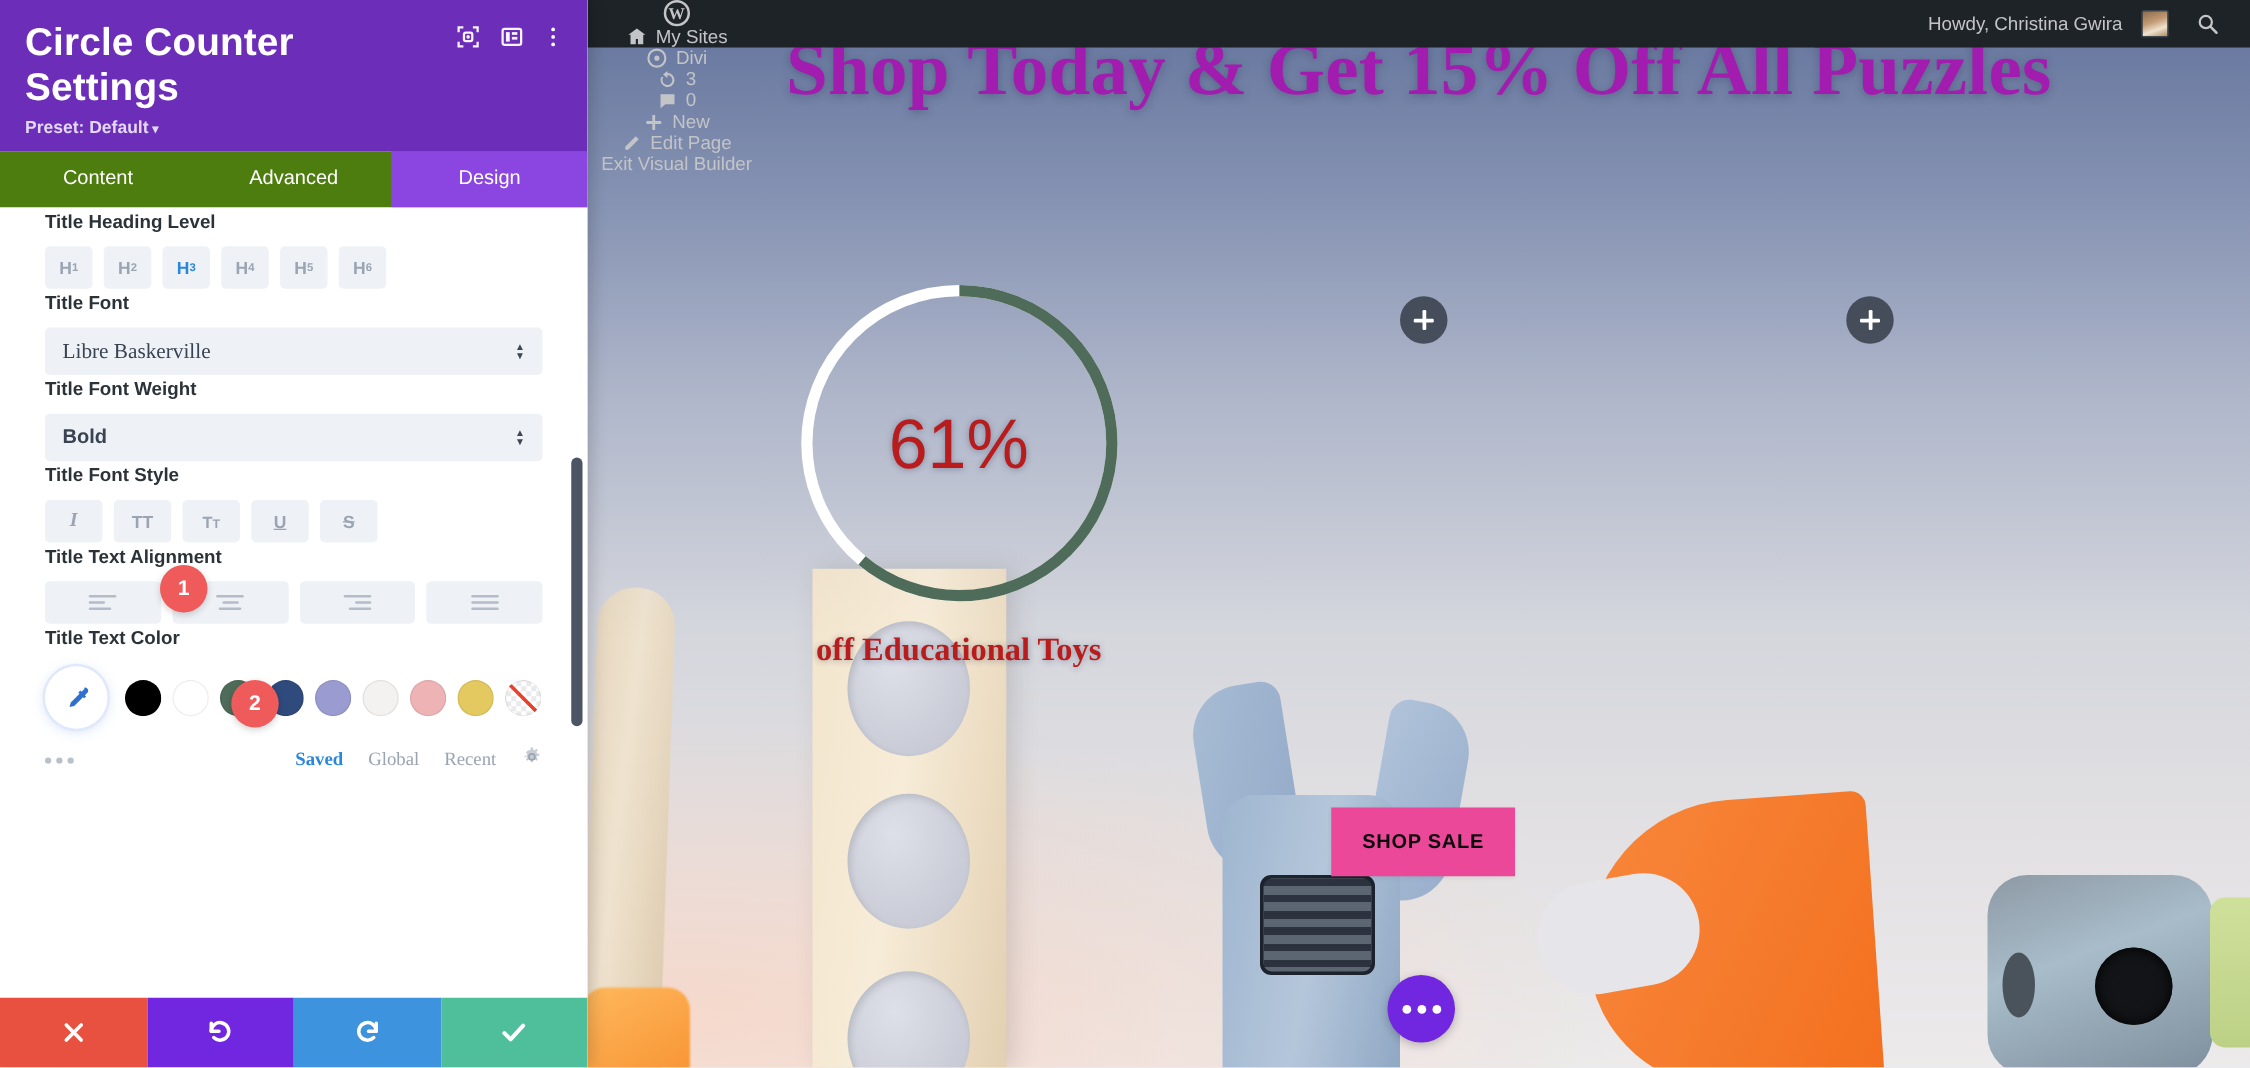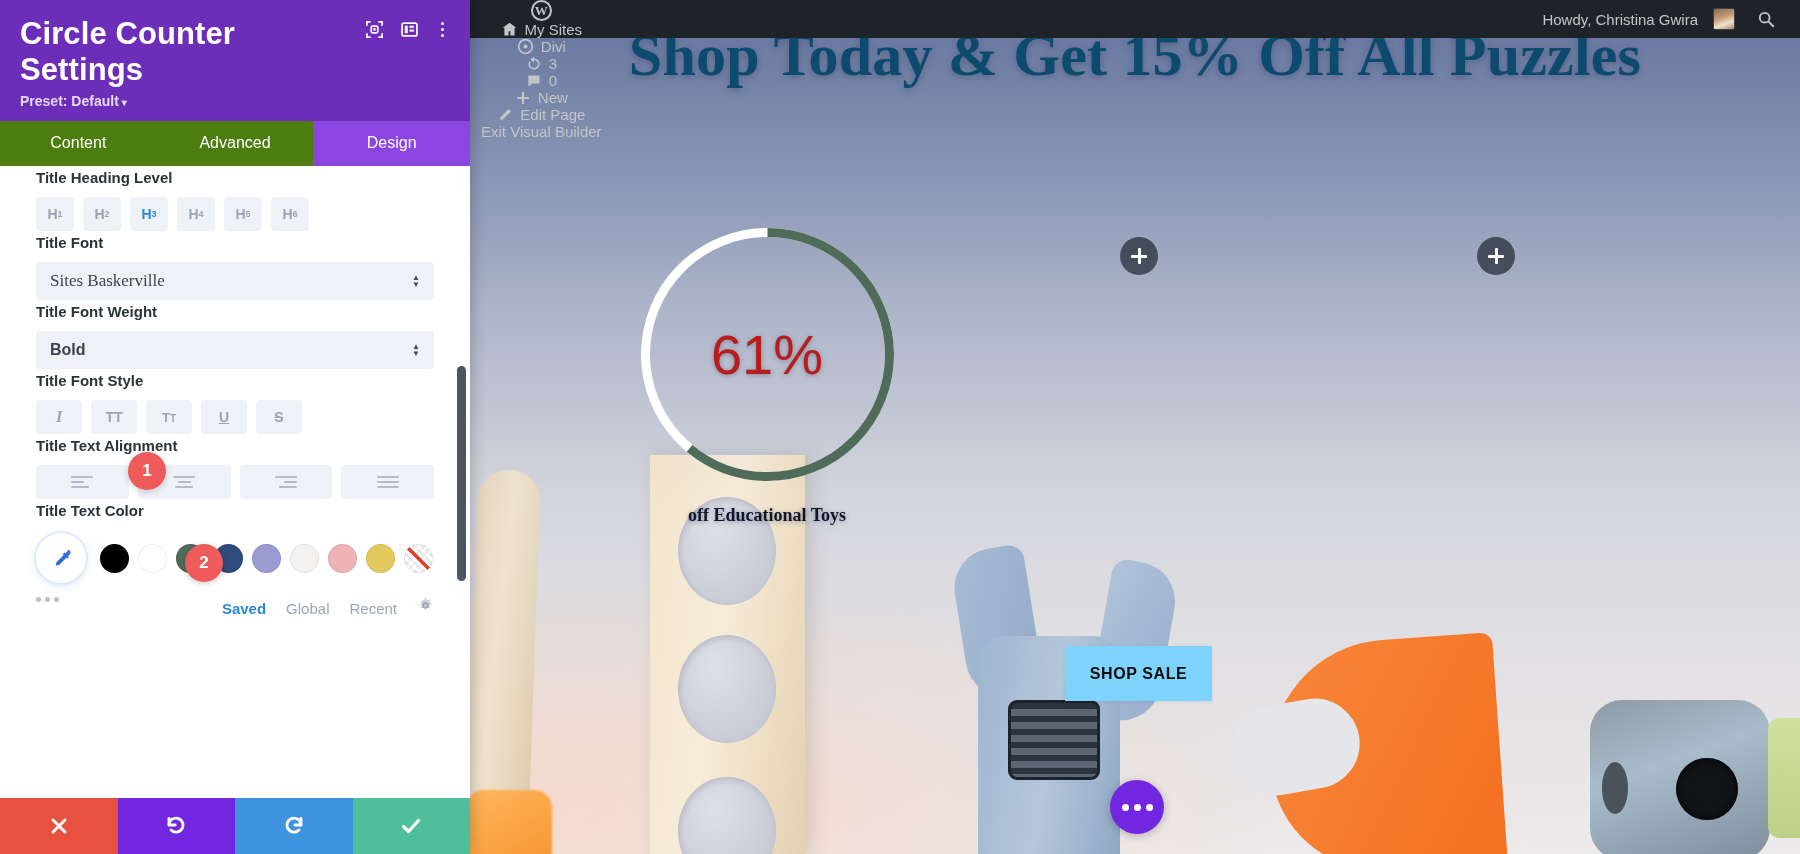--- a/index.html
+++ b/index.html
@@ -111,21 +111,21 @@
   }
   .bg-veil { position: absolute; inset: 0; background: linear-gradient(180deg, rgba(80,95,135,.28) 0%, rgba(120,130,160,.10) 35%, rgba(255,255,255,0) 60%); }
 
   
   .hero-title {
     position: absolute; left: 470px; right: 0; top: 22px;
     text-align: center;
     font-family: "Liberation Serif", serif;
     font-weight: 700;
     font-size: 60px; line-height: 1.12;
-    color: #0c4a6e;
+    color: #a21caf;
     letter-spacing: .2px;
     text-shadow: 0 2px 7px rgba(40,50,80,.35);
     padding: 0 110px;
   }
 
   
   .circle-counter {
     position: absolute; left: 632px; top: 222px; width: 270px; height: 320px;
     text-align: center;
   }
@@ -133,21 +133,21 @@
   .cc-ring svg { display: block; transform: rotate(-90deg); }
   .cc-num {
     position: absolute; inset: 0; display: flex; align-items: center; justify-content: center;
     font-family: "Liberation Sans", sans-serif;
     font-size: 56px; font-weight: 400; color: #b91c1c;
     text-shadow: 0 1px 5px rgba(30,40,70,.35);
   }
   .cc-label {
     margin-top: 18px;
     font-family: "Liberation Serif", serif; font-weight: 700;
-    font-size: 18px; color: #0f172a;
+    font-size: 26px; color: #b91c1c;
     text-shadow: 0 1px 5px rgba(30,40,70,.38);
   }
 
   
   .add-btn {
     position: absolute; width: 38px; height: 38px; border-radius: 50%;
     background: rgba(45,51,61,.78);
     display: flex; align-items: center; justify-content: center;
     color: #fff; font-size: 22px; line-height: 1; font-weight: 400;
     cursor: pointer; user-select: none;
@@ -156,21 +156,21 @@
   .add-btn .plus::before, .add-btn .plus::after {
     content: ""; position: absolute; background: #fff; border-radius: 1px;
   }
   .add-btn .plus::before { left: 7px; top: 0; width: 3px; height: 16px; }
   .add-btn .plus::after  { top: 7px; left: 0; height: 3px; width: 16px; }
   #add-btn-1 { left: 1120px; top: 237px; }
   #add-btn-2 { left: 1477px; top: 237px; }
 
   .shop-sale-btn {
     position: absolute; left: 1065px; top: 646px; width: 147px; height: 55px;
-    background: #7dd3fc; color: #0b0b0b;
+    background: #ec4899; color: #0b0b0b;
     display: flex; align-items: center; justify-content: center;
     font-size: 16px; font-weight: 700; letter-spacing: .6px;
     cursor: pointer;
     box-shadow: 0 1px 4px rgba(0,0,0,.08);
   }
   .more-btn {
     position: absolute; left: 1110px; top: 780px; width: 54px; height: 54px;
     border-radius: 50%; background: #7127e0;
     display: flex; align-items: center; justify-content: center; gap: 5px;
     cursor: pointer; box-shadow: 0 2px 8px rgba(0,0,0,.25);
@@ -293,21 +293,21 @@
   }
   .swatch {
     width: 29px; height: 29px; border-radius: 50%; margin-right: 9px;
     cursor: pointer; flex: none; border: 1px solid rgba(0,0,0,.07);
   }
   .swatch.none {
     background:
       linear-gradient(45deg, transparent 46%, #e8402a 46%, #e8402a 54%, transparent 54%),
       repeating-conic-gradient(#fff 0% 25%, #e9eaec 0% 50%) 0 0/8px 8px;
   }
-  .swatch-meta { display: flex; align-items: flex-start; margin-top: 14px; }
+  .swatch-meta { display: flex; align-items: center; margin-top: 14px; font-family: Liberation Serif, serif; }
   .dots-h { display: flex; gap: 4px; }
   .dots-h i { width: 5px; height: 5px; border-radius: 50%; background: #b9c0ca; display: block; }
   .meta-links { margin-left: auto; display: flex; align-items: center; gap: 20px; }
   .meta-link { font-size: 15px; color: #9aa4b2; cursor: pointer; }
   .meta-link.active { color: #2b87da; font-weight: 700; }
   .gear { color: #9aa4b2; font-size: 17px; cursor: pointer; }
 
   
   .callout {
     position: absolute; width: 38px; height: 38px; border-radius: 50%;
@@ -525,21 +525,21 @@
             <div class="opt-btn active">H<sub>3</sub></div>
             <div class="opt-btn">H<sub>4</sub></div>
             <div class="opt-btn">H<sub>5</sub></div>
             <div class="opt-btn">H<sub>6</sub></div>
           </div>
         </div>
 
         <div class="field">
           <div class="field-label">Title Font</div>
           <div class="select-box serif">
-            <span>Sites Baskerville</span>
+            <span>Libre Baskerville</span>
             <span class="spin">▲<br>▼</span>
           </div>
         </div>
 
         <div class="field">
           <div class="field-label">Title Font Weight</div>
           <div class="select-box">
             <span style="font-weight:700">Bold</span>
             <span class="spin">▲<br>▼</span>
           </div>

